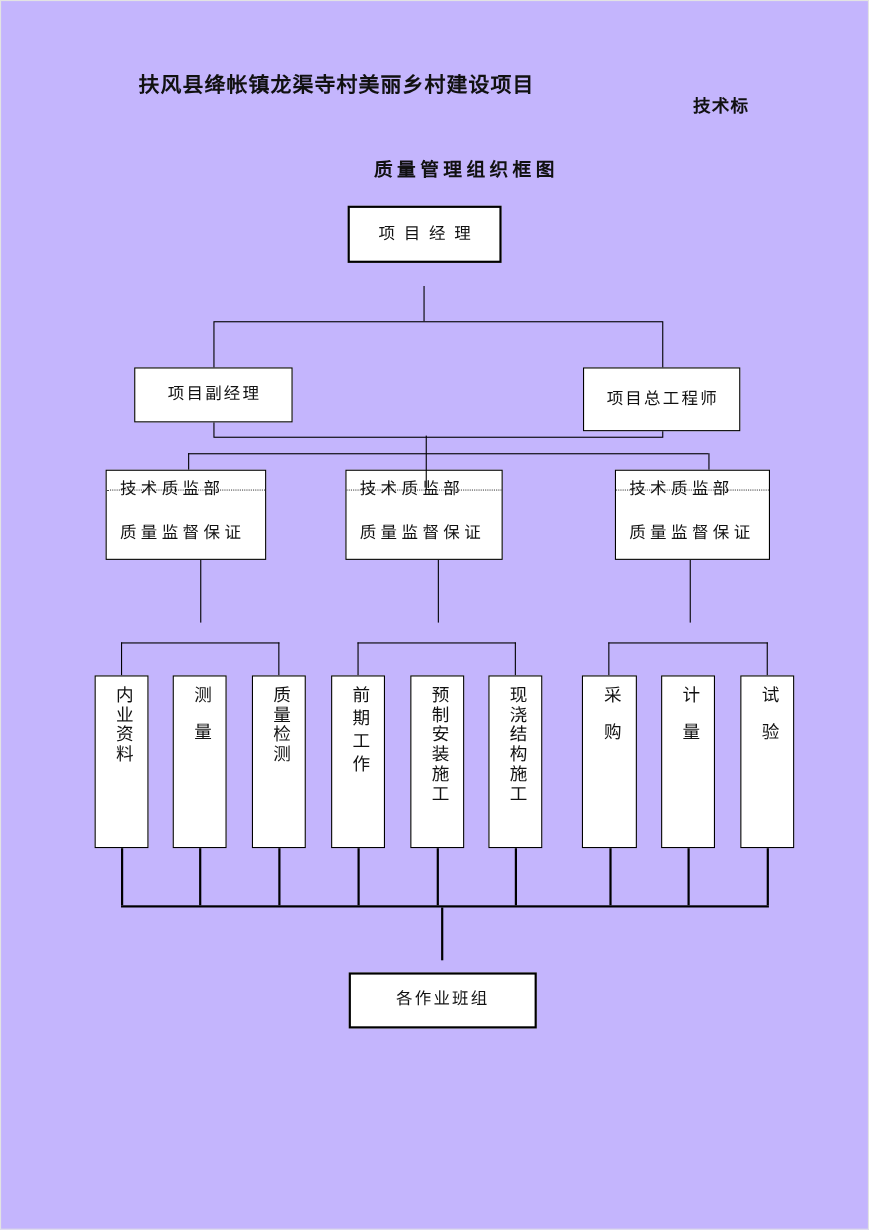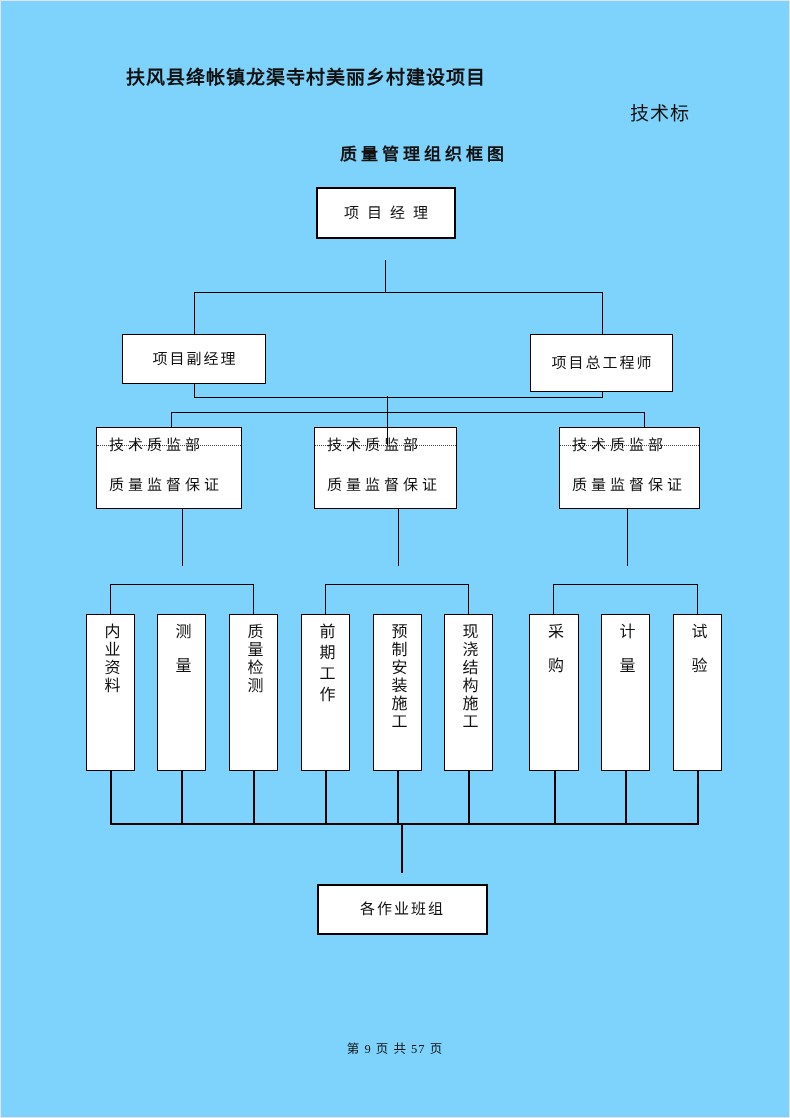--- a/index.html
+++ b/index.html
@@ -1,29 +1,29 @@
 <!DOCTYPE html>
 <html lang="zh-CN"><head>
 <meta charset="utf-8">
 <style>
   html,body{margin:0;padding:0;background:#fff;}
   .page{
     position:relative;
     width:790px;height:1118px;
-    background:#7dd3fc;
+    background:#c4b5fd;
     font-family:"Liberation Serif","DejaVu Serif",serif;
     color:#111;
     overflow:hidden;
     box-sizing:border-box;
     border:1px solid #e3e3e3;
   }
   .abs{position:absolute;}
   
   .doc-title{left:125px;top:61px;font-size:19px;font-weight:bold;letter-spacing:1px;white-space:nowrap;}
-  .bid-type{left:629px;top:97px;font-size:19px;font-weight:normal;letter-spacing:1px;white-space:nowrap;}
+  .bid-type{left:629px;top:82px;font-size:16px;font-weight:bold;letter-spacing:1px;white-space:nowrap;}
   .diagram-title{left:339px;top:139px;font-size:17px;font-weight:bold;letter-spacing:4px;white-space:nowrap;}
   .footer{left:0;right:0;top:1037px;text-align:center;font-size:12.5px;letter-spacing:1px;}
   
   .hline,.vline{background:#000;z-index:1;}
   .hline{height:1px;}
   .vline{width:1px;}
   .hline.thick{height:2px;}
   .vline.thick{width:2px;}
   .frame{border:1px solid #000;z-index:1;}
   .stub-center{z-index:3;}
@@ -143,15 +143,14 @@
   </div>
   <div class="abs vbox" style="left:600px;top:613px;width:49px;height:157px;">
     <span class="vtext loose">计量</span>
   </div>
   <div class="abs vbox" style="left:672px;top:613px;width:49px;height:157px;">
     <span class="vtext loose">试验</span>
   </div>
 
   <div class="abs box center bottom-box" style="left:316px;top:883px;width:171px;height:51px;">各作业班组</div>
 
-  <div class="abs footer">第 9 页 共 57 页</div>
 
 </div>
 
 </body></html>

